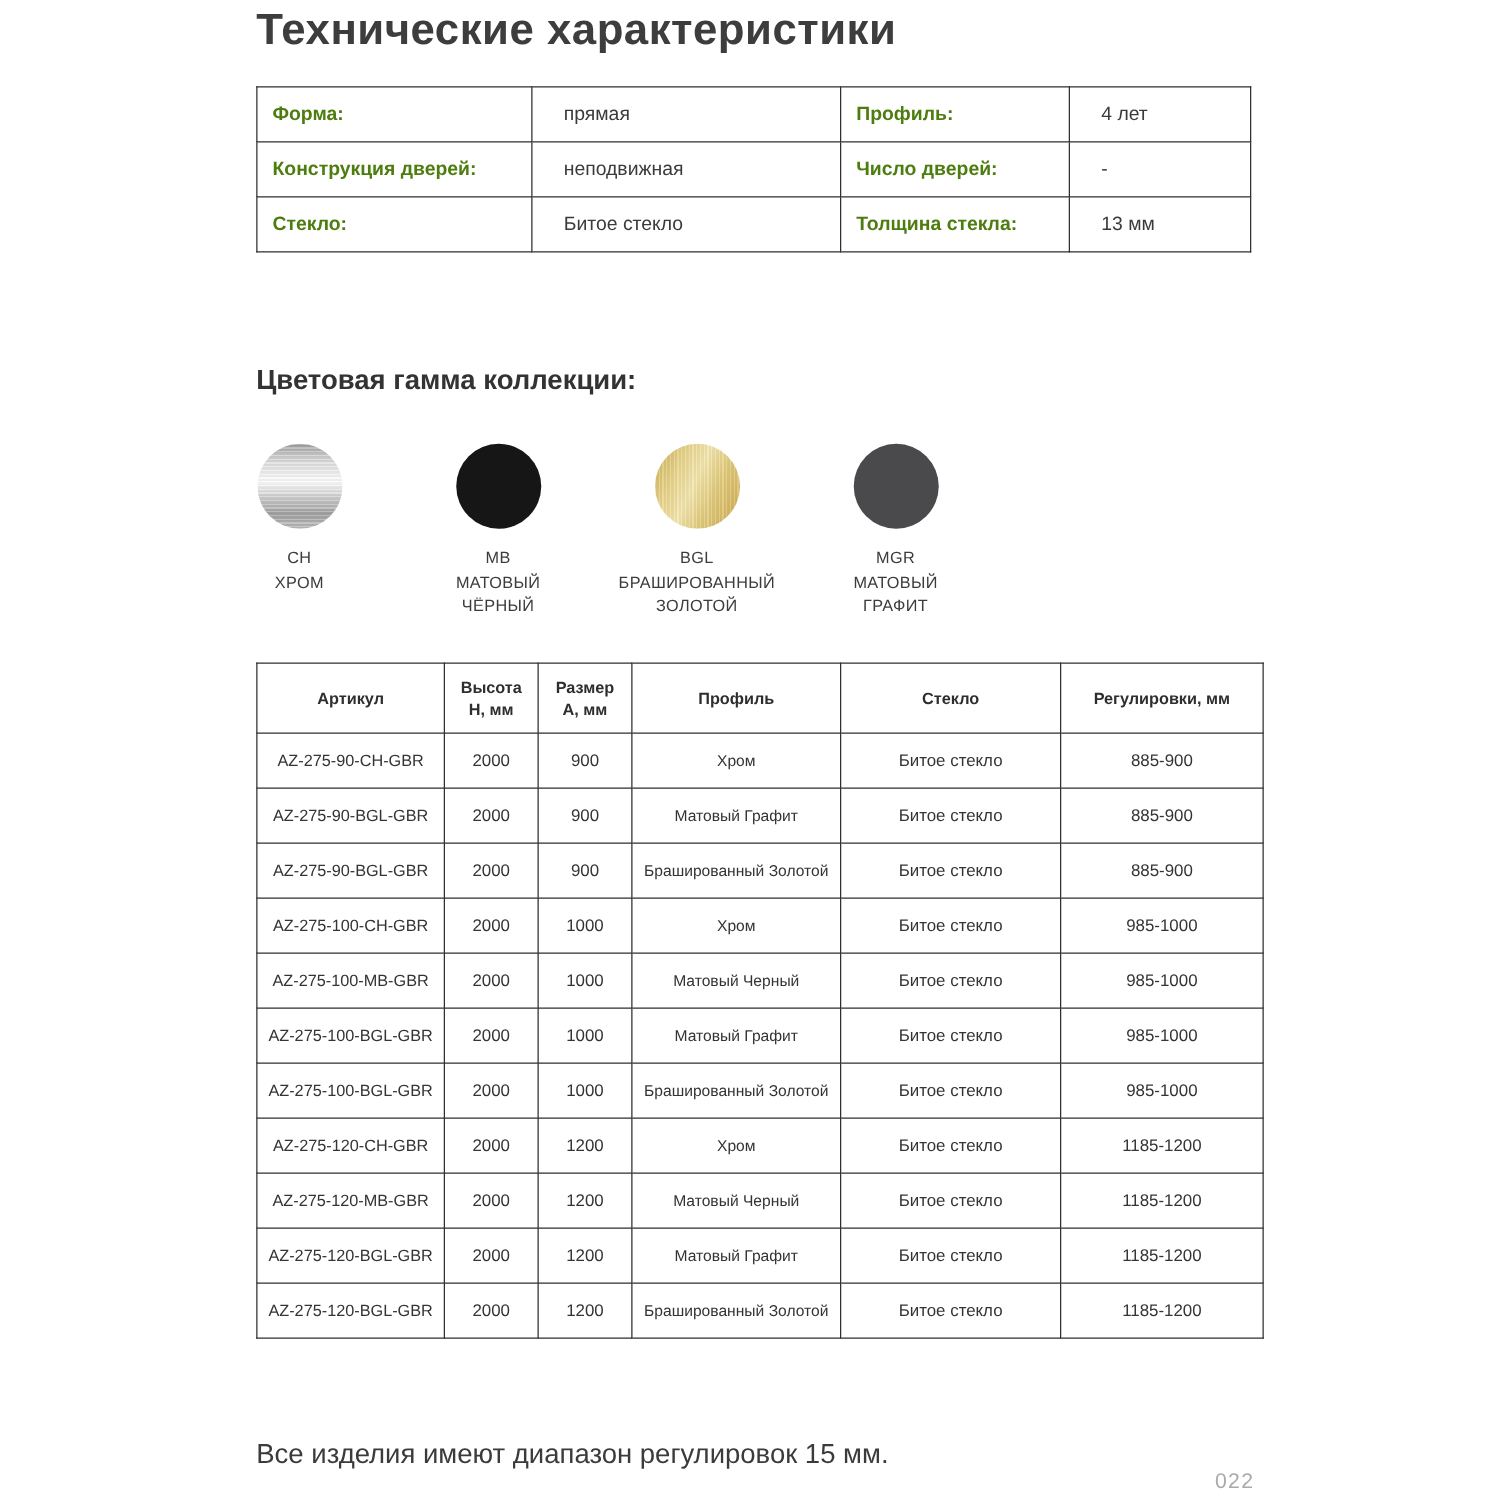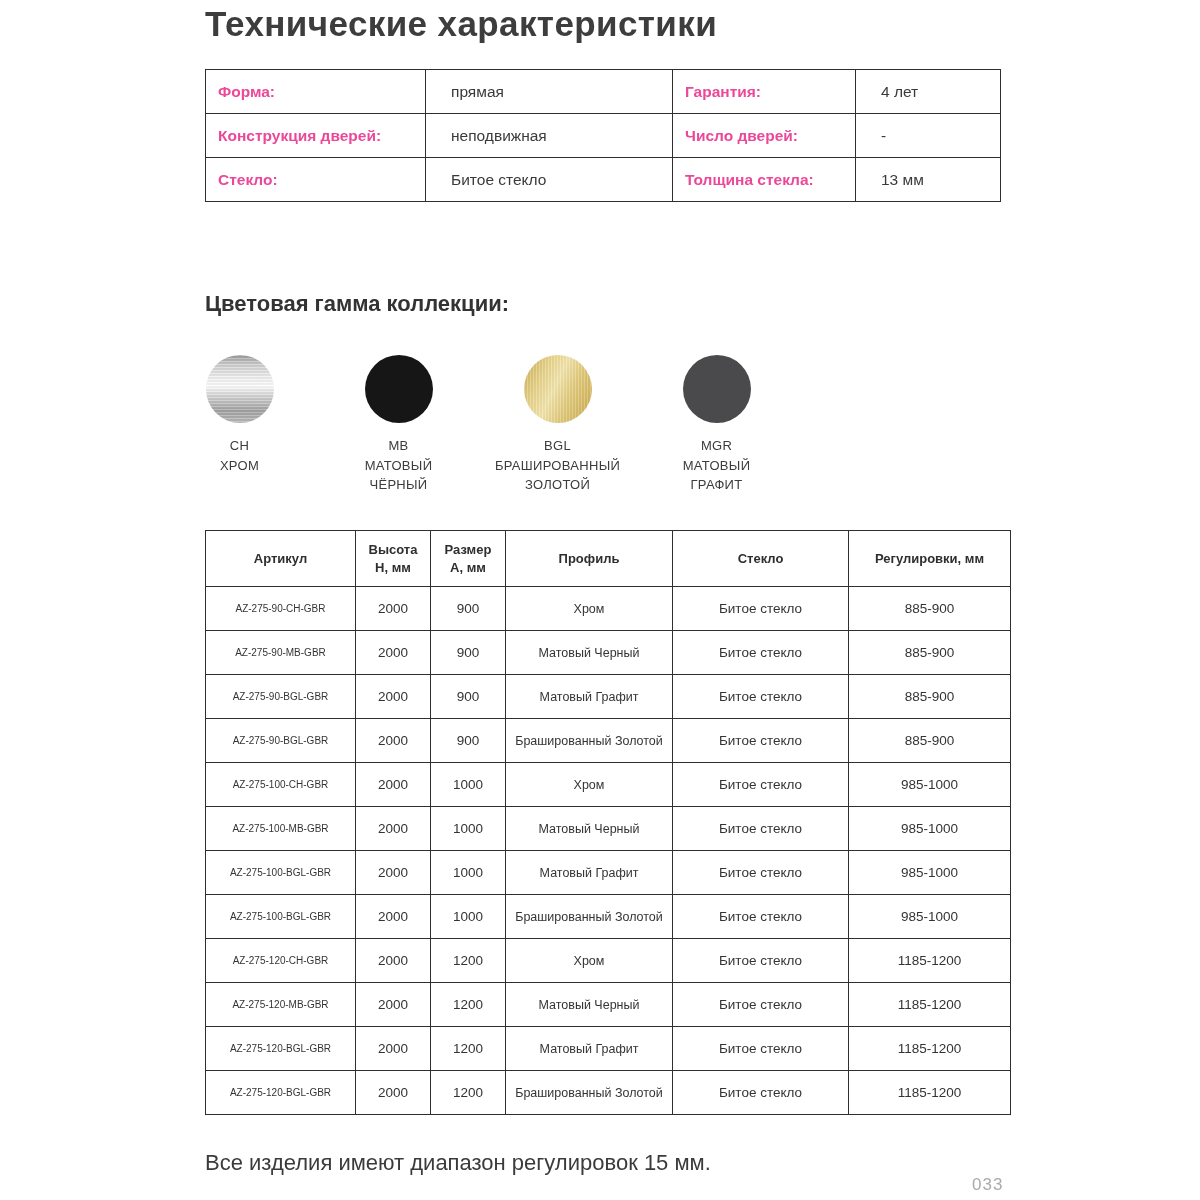--- a/index.html
+++ b/index.html
@@ -10,21 +10,21 @@
   .title { position:absolute; top:4px; left:205px; font-size:35px; font-weight:600;
            color:#3d3d3d; letter-spacing:0.4px; }
 
   
   .spec-table { position:absolute; top:69px; left:205px; width:795px;
                 border-collapse:collapse; table-layout:fixed; }
   .spec-table, .spec-table td { border:1.5px solid #2f2f2f; }
   .spec-table td { height:44px; font-size:15.5px; vertical-align:middle; }
   .spec-table col.c1 { width:220px; } .spec-table col.c2 { width:247px; }
   .spec-table col.c3 { width:183px; } .spec-table col.c4 { width:145px; }
-  td.spec-label { font-weight:700; color:#ec4899; padding-left:12px; }
+  td.spec-label { font-weight:700; color:#4d7c0f; padding-left:12px; }
   td.spec-value { padding-left:25px; color:#3a3a3a; }
 
   
   .colors-heading { position:absolute; top:291px; left:205px; font-size:22px;
                     font-weight:700; color:#333333; }
   .swatches { position:absolute; top:355px; left:160px; display:flex; }
   .swatch { width:159px; display:flex; flex-direction:column; align-items:center; }
   .swatch-circle { width:68px; height:68px; border-radius:50%; }
   .swatch-circle.chrome {
     background:
@@ -43,21 +43,21 @@
   .products-table { position:absolute; top:530px; left:205px; width:805px;
                     border-collapse:collapse; table-layout:fixed;border-radius:24px; }
   .products-table, .products-table th, .products-table td { border:1.5px solid #2f2f2f; }
   .products-table col.p1 { width:150px; } .products-table col.p2 { width:75px; }
   .products-table col.p3 { width:75px; }  .products-table col.p4 { width:167px; }
   .products-table col.p5 { width:176px; } .products-table col.p6 { width:162px; }
   .products-table th { height:56px; font-size:13px; font-weight:700; color:#2e2e2e;
                        text-align:center; vertical-align:middle; padding:2px 6px; line-height:1.35; }
   .products-table td { height:44px; font-size:13.5px; color:#343434; text-align:center;
                        vertical-align:middle; padding:2px 3px; }
-  .products-table td.cell-article { font-size:10px; }
+  .products-table td.cell-article { font-size:13px; }
   .products-table td.cell-profile { font-size:12.5px; }
 
   .footer-note { position:absolute; top:1150px; left:205px; font-size:22px; color:#3b3b3b; }
   .page-number { position:absolute; top:1175px; left:972px; font-size:17px;
                  color:#aaaaaa; letter-spacing:1px; }
 </style>
 </head>
 <body>
 
 <div class="page">
@@ -68,21 +68,21 @@
     <colgroup>
         <col class="c1">
         <col class="c2">
         <col class="c3">
         <col class="c4">
       </colgroup>
     <tbody>
         <tr>
           <td class="spec-label">Форма:</td>
           <td class="spec-value">прямая</td>
-          <td class="spec-label">Гарантия:</td>
+          <td class="spec-label">Профиль:</td>
           <td class="spec-value">4 лет</td>
         </tr>
         <tr>
           <td class="spec-label">Конструкция дверей:</td>
           <td class="spec-value">неподвижная</td>
           <td class="spec-label">Число дверей:</td>
           <td class="spec-value">-</td>
         </tr>
         <tr>
           <td class="spec-label">Стекло:</td>
@@ -151,28 +151,20 @@
     <tbody>
         <tr>
           <td class="cell-article">AZ-275-90-CH-GBR</td>
           <td class="cell-height">2000</td>
           <td class="cell-size">900</td>
           <td class="cell-profile">Хром</td>
           <td class="cell-glass">Битое стекло</td>
           <td class="cell-adjust">885-900</td>
         </tr>
         <tr>
-          <td class="cell-article">AZ-275-90-MB-GBR</td>
-          <td class="cell-height">2000</td>
-          <td class="cell-size">900</td>
-          <td class="cell-profile">Матовый Черный</td>
-          <td class="cell-glass">Битое стекло</td>
-          <td class="cell-adjust">885-900</td>
-        </tr>
-        <tr>
           <td class="cell-article">AZ-275-90-BGL-GBR</td>
           <td class="cell-height">2000</td>
           <td class="cell-size">900</td>
           <td class="cell-profile">Матовый Графит</td>
           <td class="cell-glass">Битое стекло</td>
           <td class="cell-adjust">885-900</td>
         </tr>
         <tr>
           <td class="cell-article">AZ-275-90-BGL-GBR</td>
           <td class="cell-height">2000</td>
@@ -242,15 +234,15 @@
           <td class="cell-height">2000</td>
           <td class="cell-size">1200</td>
           <td class="cell-profile">Брашированный Золотой</td>
           <td class="cell-glass">Битое стекло</td>
           <td class="cell-adjust">1185-1200</td>
         </tr>
       </tbody>
   </table>
 
   <p class="footer-note">Все изделия имеют диапазон регулировок 15 мм.</p>
-  <span class="page-number">033</span>
+  <span class="page-number">022</span>
 
 </div>
 
 </body></html>

